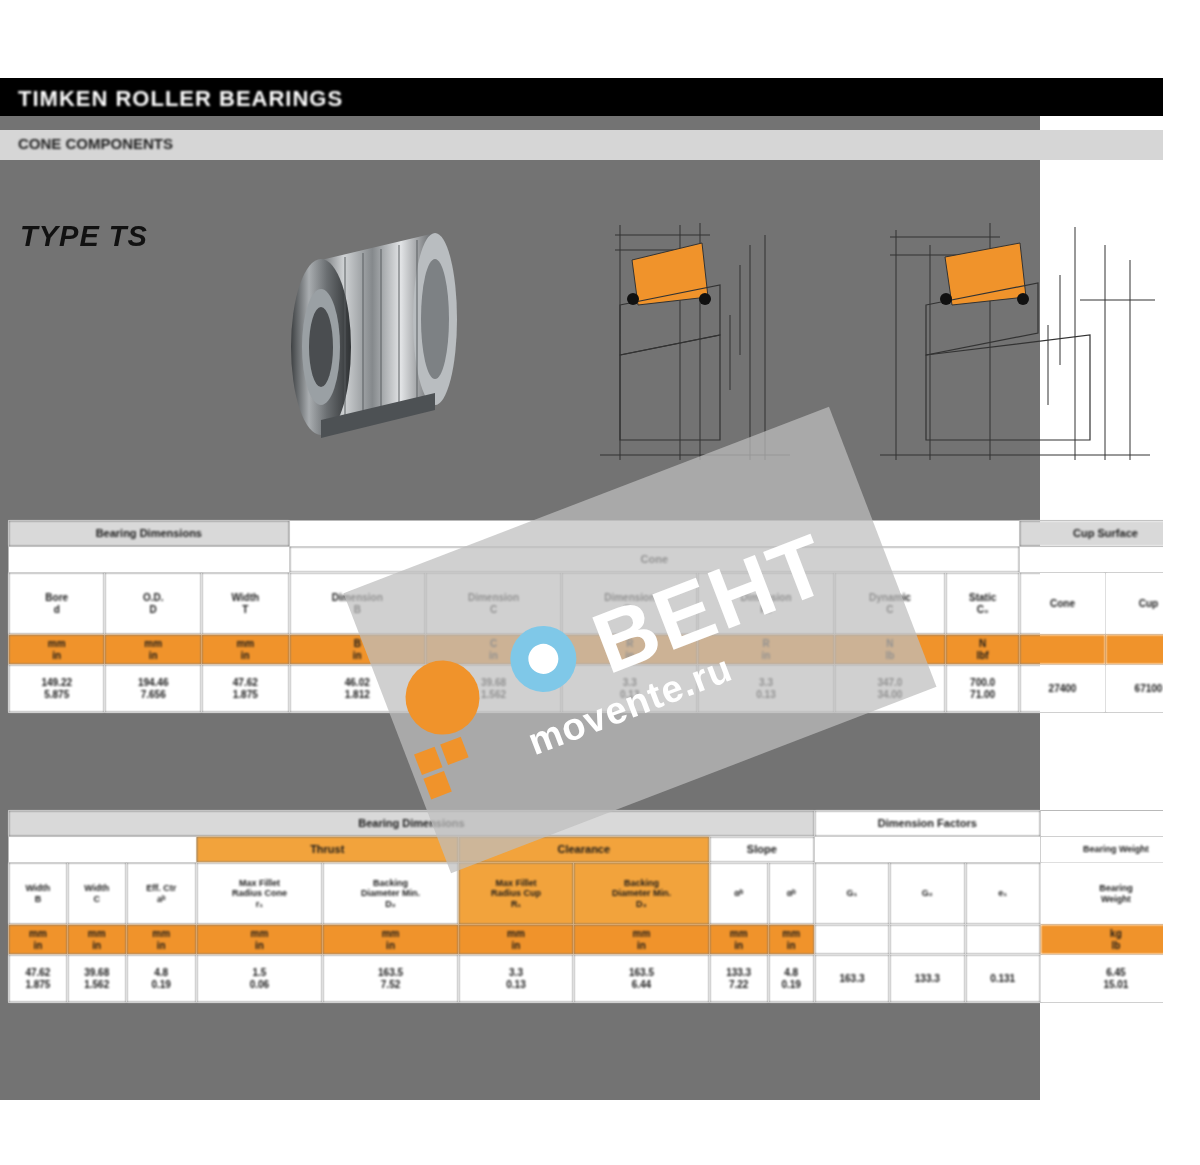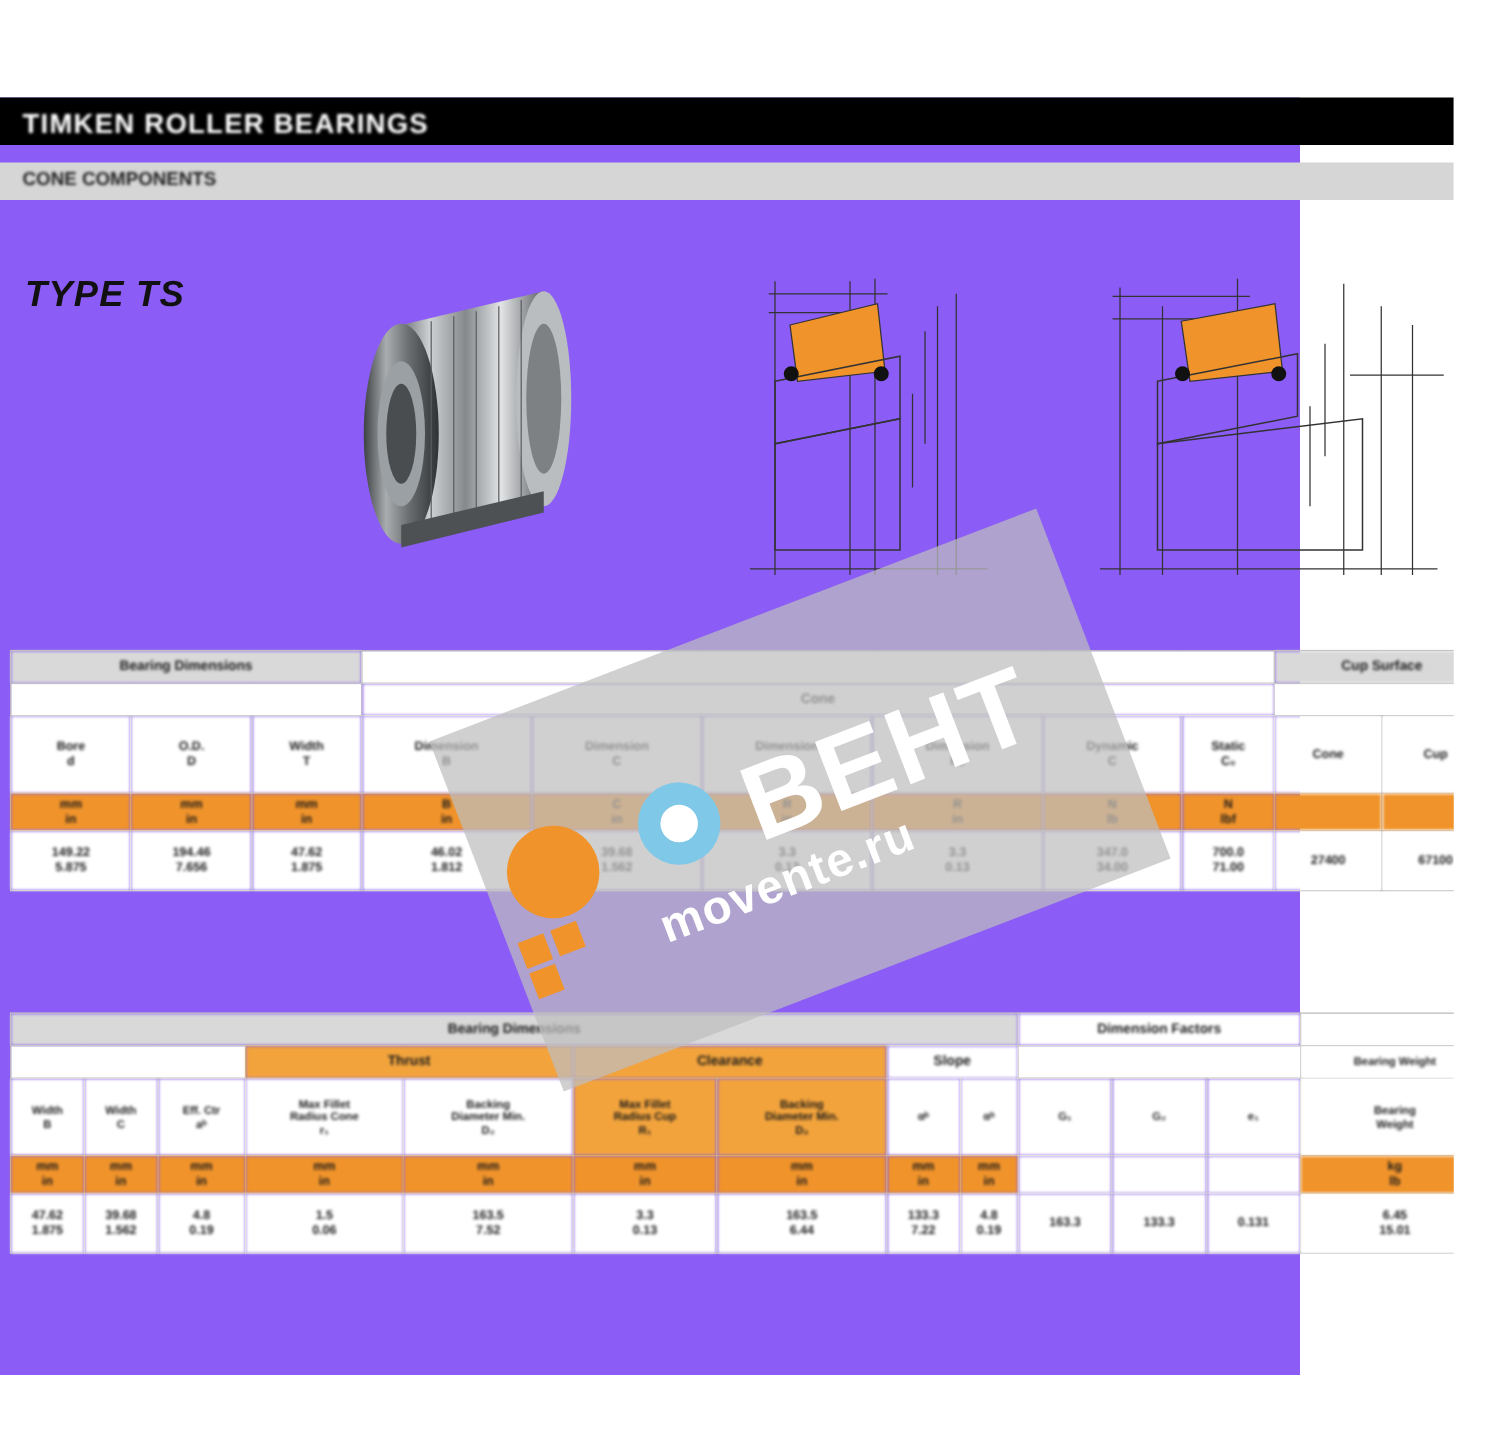--- a/index.html
+++ b/index.html
@@ -1,20 +1,20 @@
 <!DOCTYPE html>
 <html><head>
 <meta charset="utf-8">
 <style>
   html,body{margin:0;padding:0;background:#ffffff;}
   body{width:1200px;height:1165px;position:relative;overflow:hidden;
        font-family:"Liberation Sans",sans-serif;color:#111;}
 
   
-  #page{position:absolute;left:0;top:0;width:1040px;height:1165px;background:#8b5cf6;}
+  #page{position:absolute;left:0;top:0;width:1040px;height:1165px;background:#737373;}
 
   
   .hdr-black{position:absolute;left:0;top:78px;width:1163px;height:38px;background:#000;}
   .hdr-black .t{position:absolute;left:18px;top:8px;font-size:22px;font-weight:bold;color:#fff;
                 letter-spacing:1px;filter:blur(1.2px);}
   .hdr-black-right{position:absolute;left:1172px;top:78px;width:28px;height:38px;background:#000;}
   .hdr-grey{position:absolute;left:0;top:130px;width:1163px;height:30px;background:#d6d6d6;}
   .hdr-grey .t{position:absolute;left:18px;top:5px;font-size:15px;font-weight:bold;color:#222;
                filter:blur(1.1px);}
 

